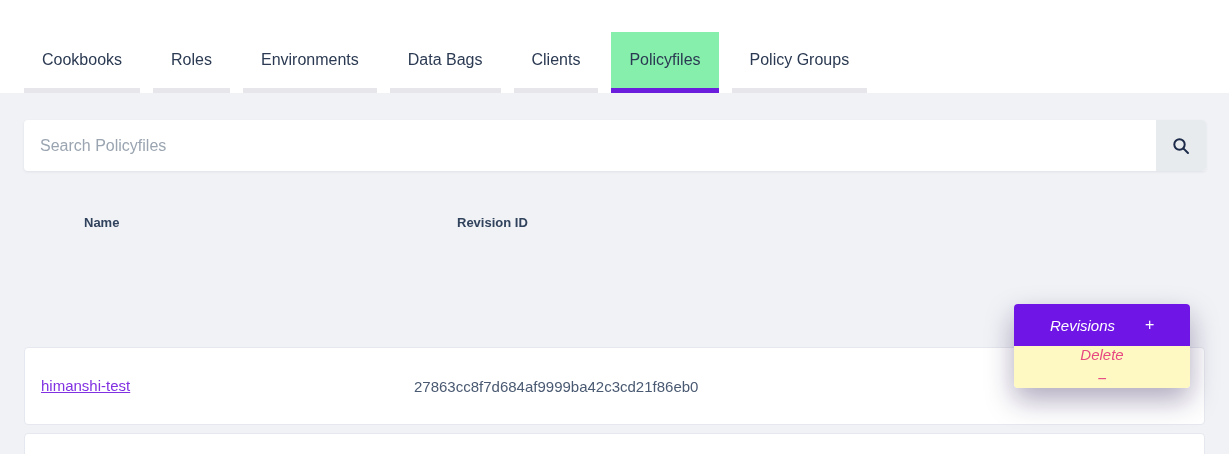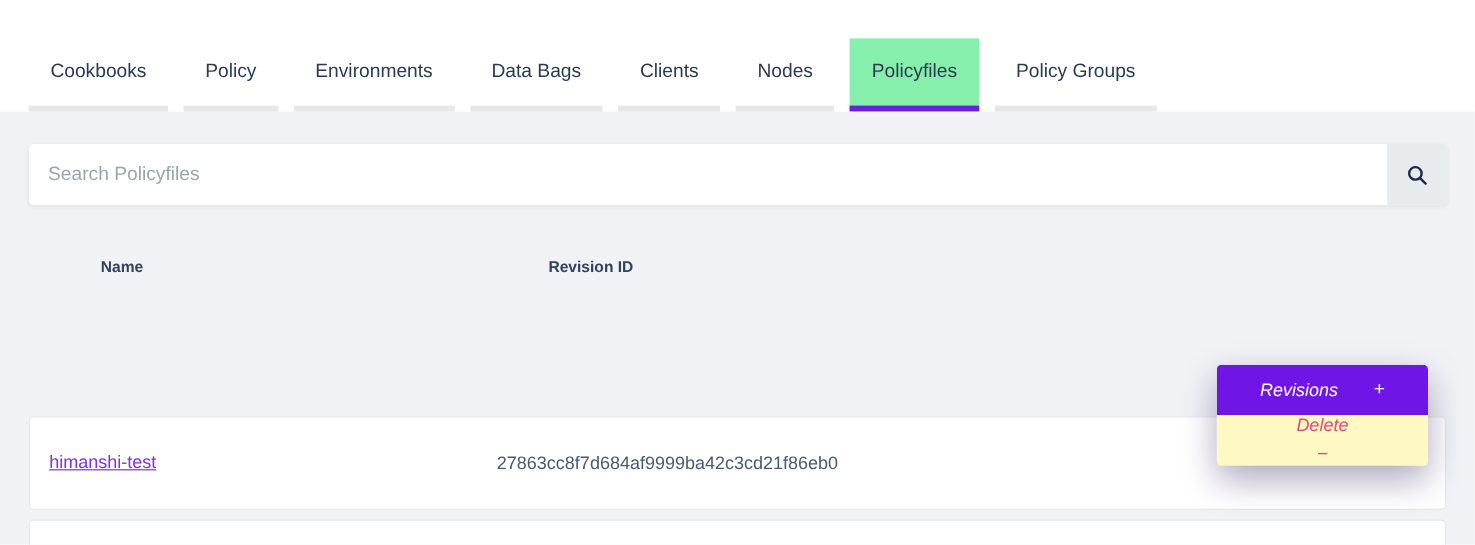--- a/index.html
+++ b/index.html
@@ -56,25 +56,24 @@
   .menu-glyph{font-size:16px;}
 </style>
 </head>
 <body>
 
 <div class="stage">
 
   <div class="tabbar">
     <div class="tabs">
       <div class="tab">Cookbooks</div>
-      <div class="tab">Policy</div>
+      <div class="tab">Roles</div>
       <div class="tab">Environments</div>
       <div class="tab">Data Bags</div>
       <div class="tab">Clients</div>
-      <div class="tab">Nodes</div>
       <div class="tab active">Policyfiles</div>
       <div class="tab">Policy Groups</div>
     </div>
   </div>
 
   <div class="content">
 
     <div class="search">
       <input type="text" placeholder="Search Policyfiles" style="">
       <button class="search-btn">

